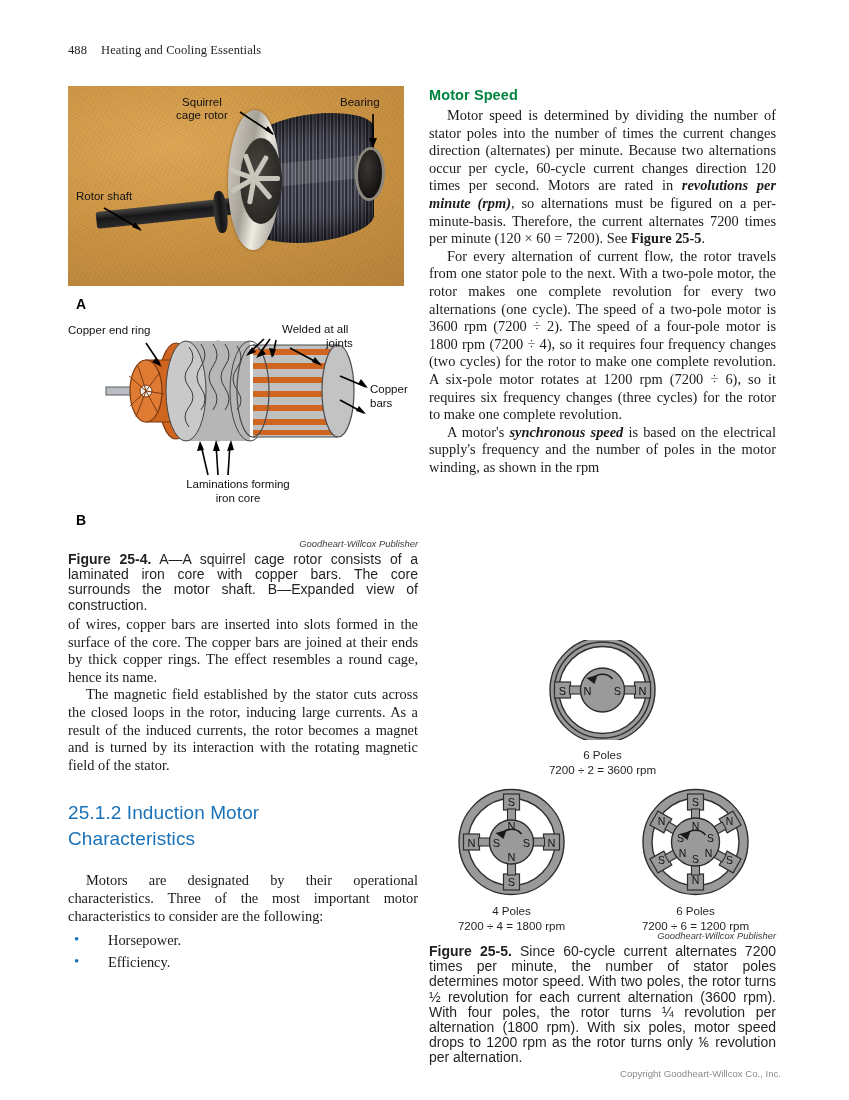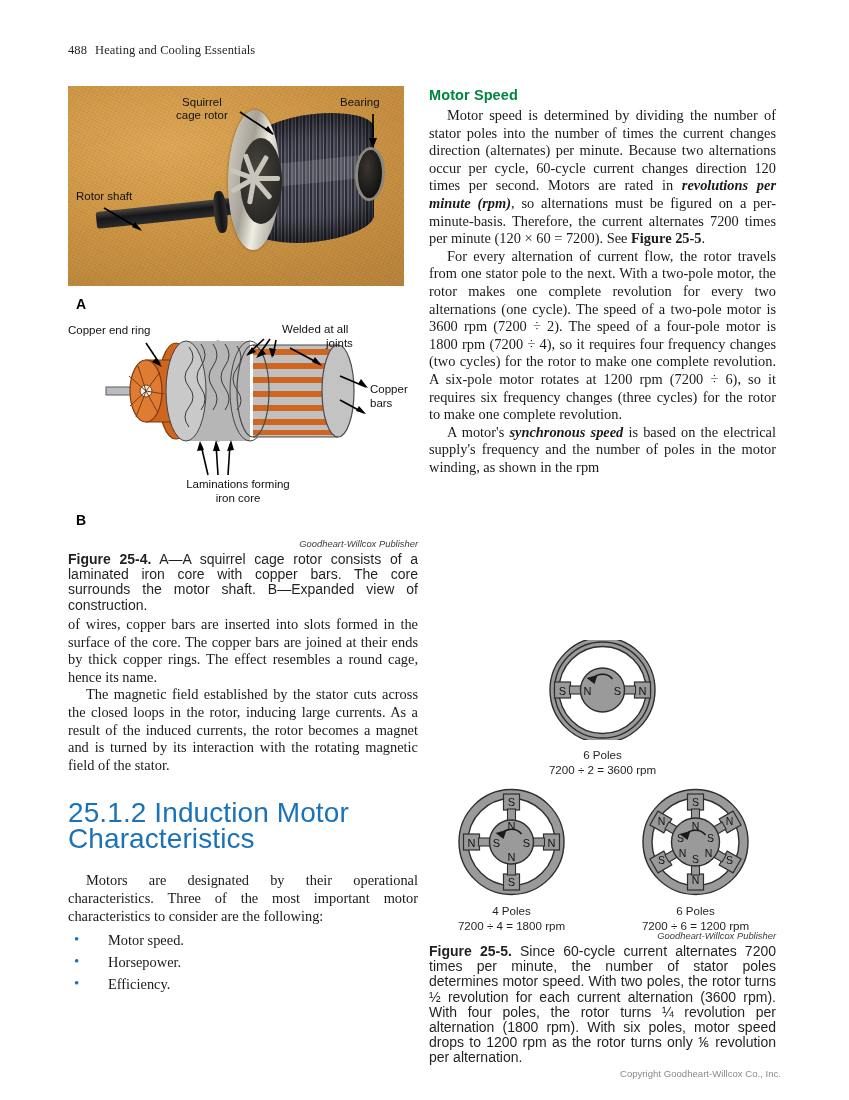--- a/index.html
+++ b/index.html
@@ -17,21 +17,21 @@
 
   
   .runhead {
     position: absolute;
     left: 68px; top: 43px;
     font-family: "Liberation Serif", serif;
     font-size: 12.5px;
     color: #231f20;
     letter-spacing: .1px;
   }
-  .runhead .pg { margin-right: 8px; text-align: right; }
+  .runhead .pg { margin-right: 14px; text-align: right; }
 
   
   .col-left  { position: absolute; left: 68px;  width: 350px; }
   .col-right { position: absolute; left: 429px; width: 347px; }
 
   
   .body-p {
     font-family: "Liberation Serif", serif;
     font-size: 14.4px;
     line-height: 17.6px;
@@ -51,21 +51,21 @@
     font-size: 14.5px;
     font-weight: bold;
     color: #00853f;
     margin: 0 0 4px 0;
     letter-spacing: .1px;
   }
 
   
   .head-blue {
     font-family: "Liberation Sans", sans-serif;
-    font-size: 28px;
+    font-size: 19px;
     font-weight: normal;
     color: #1a72b8;
     line-height: 26px;
     margin: 0;
     letter-spacing: .1px;
   }
 
   
   .bullets { margin: 4px 0 0 0; padding: 0; list-style: none; }
   .bullets li {
@@ -370,21 +370,20 @@
     <p class="body-p indent" style="margin-top:0;">The magnetic field established by the stator cuts across the closed loops in the rotor, inducing large currents. As a result of the induced currents, the rotor becomes a magnet and is turned by its interaction with the rotating magnetic field of the stator.</p>
 
     <h2 class="head-blue" style="margin-top:26px;">
       <span>25.1.2 Induction Motor</span><br>
       <span>Characteristics</span>
     </h2>
 
     <p class="body-p indent" style="margin-top:20px;">Motors are designated by their operational characteristics. Three of the most important motor characteristics to consider are the following:</p>
 
     <ul class="bullets">
-      <li>Motor speed.</li>
       <li>Horsepower.</li>
       <li>Efficiency.</li>
     </ul>
   </div>
 
   <div class="polefig" style="left:515px; top:640px; width:175px;">
     <svg width="175" height="100" viewBox="0 0 175 100">
       <g transform="translate(87.5,50)">
 
         <circle cx="0" cy="0" r="48" fill="none" stroke="#4a4a4a" stroke-width="2"></circle>

